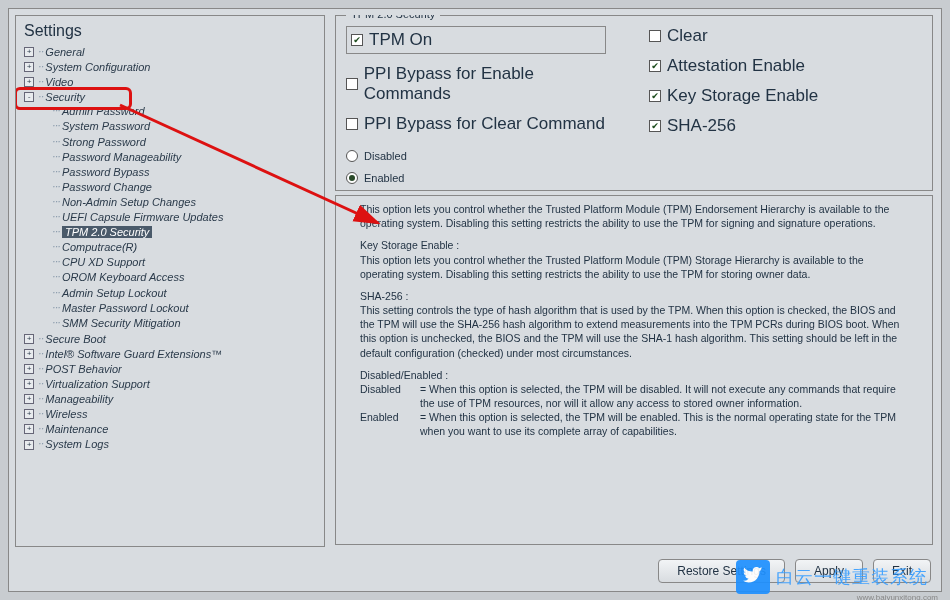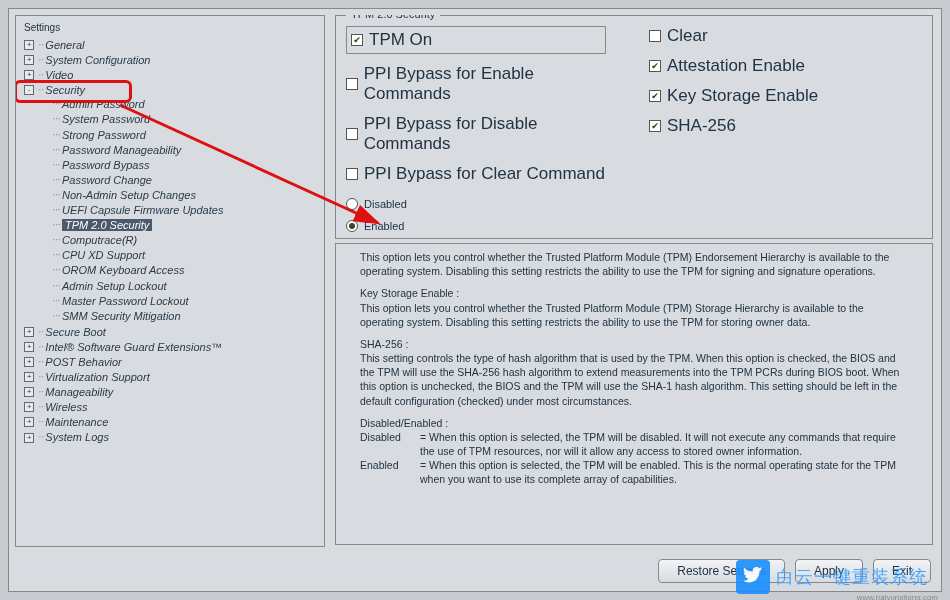--- a/index.html
+++ b/index.html
@@ -1,20 +1,20 @@
 <!DOCTYPE html>
 <html><head>
 <meta charset="utf-8">
 <style>
 * { box-sizing: border-box; margin: 0; padding: 0; font-family: "Segoe UI", Tahoma, sans-serif; }
 body { background: #c8ccd0; width: 950px; height: 600px; overflow: hidden; position: relative; }
 .window { position: absolute; top: 8px; left: 8px; right: 8px; bottom: 8px; background: #d8dce0; border: 1px solid #888; display: flex; flex-direction: column; }
 .main { flex: 1; display: flex; gap: 8px; padding: 6px; overflow: hidden; }
 .sidebar { width: 310px; background: #d8dce0; border: 1px solid #888; padding: 4px 2px; font-size: 11px; color: #2a3a4a; overflow: hidden; }
-.sidebar-title { font-size: 10px; padding: 2px 6px 4px; color: #223344; }
+.sidebar-title { font-size: 16px; padding: 2px 6px 4px; color: #223344; }
 .tree { list-style: none; font-style: italic; }
 .tree li { padding: 1px 0 1px 6px; white-space: nowrap; cursor: default; }
 .tree .expander { display: inline-block; width: 10px; height: 10px; border: 1px solid #667; font-size: 8px; line-height: 8px; text-align: center; margin-right: 4px; vertical-align: middle; background: #e8ebee; }
 .tree .dots { color: #8899aa; margin-right: 2px; letter-spacing: -1px; }
 .tree .label { vertical-align: middle; }
 .tree ul { list-style: none; padding-left: 22px; }
 .tree li.selected > .label { background: #4a5a6a; color: #fff; padding: 0 3px; }
 .tree .sec-hi { position: relative; }
 .tree .sec-hi::after { content: ""; position: absolute; left: -4px; top: -2px; width: 112px; height: 17px; border: 3px solid #d11; border-radius: 6px; pointer-events: none; }
 .content { flex: 1; display: flex; flex-direction: column; overflow: hidden; }
@@ -91,24 +91,20 @@
               <div class="check-line framed">
                 <span class="cb checked"></span>
                 <span>TPM On</span>
               </div>
               <div class="check-line">
                 <span class="cb"></span>
                 <span>PPI Bypass for Enable Commands</span>
               </div>
               <div class="check-line">
                 <span class="cb"></span>
-                <span>PPI Bypass for Disable Commands</span>
-              </div>
-              <div class="check-line">
-                <span class="cb"></span>
                 <span>PPI Bypass for Clear Command</span>
               </div>
             </div>
           <div class="checks-col" id="checks-right">
               <div class="check-line">
                 <span class="cb"></span>
                 <span>Clear</span>
               </div>
               <div class="check-line">
                 <span class="cb checked"></span>

